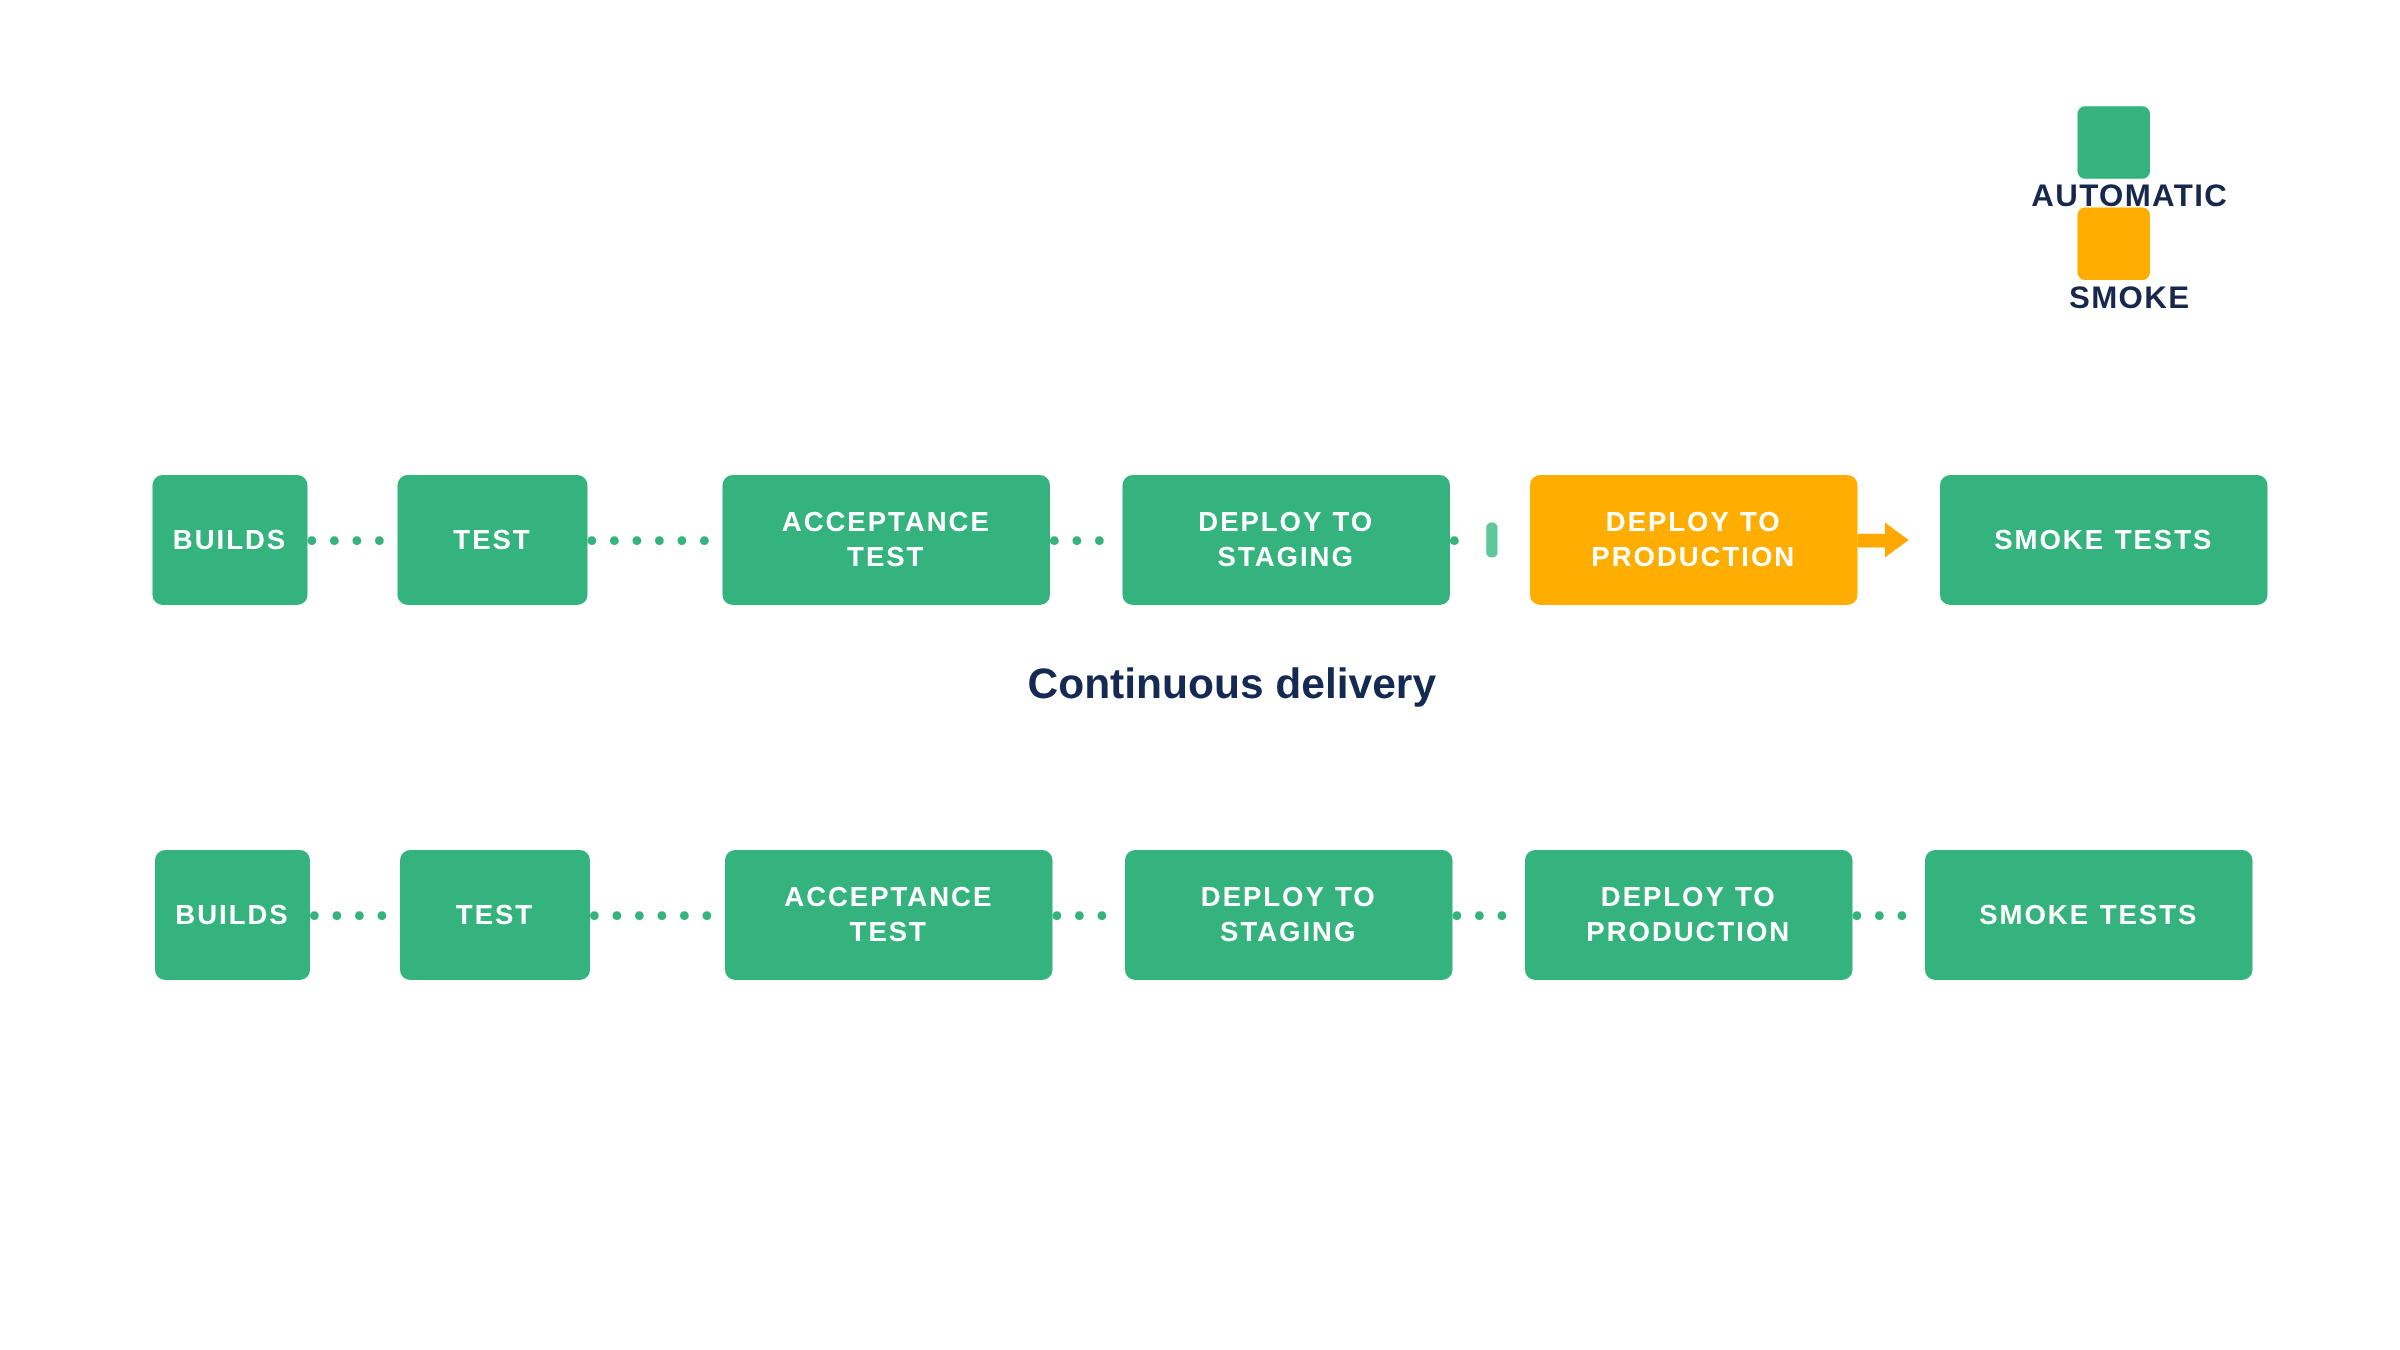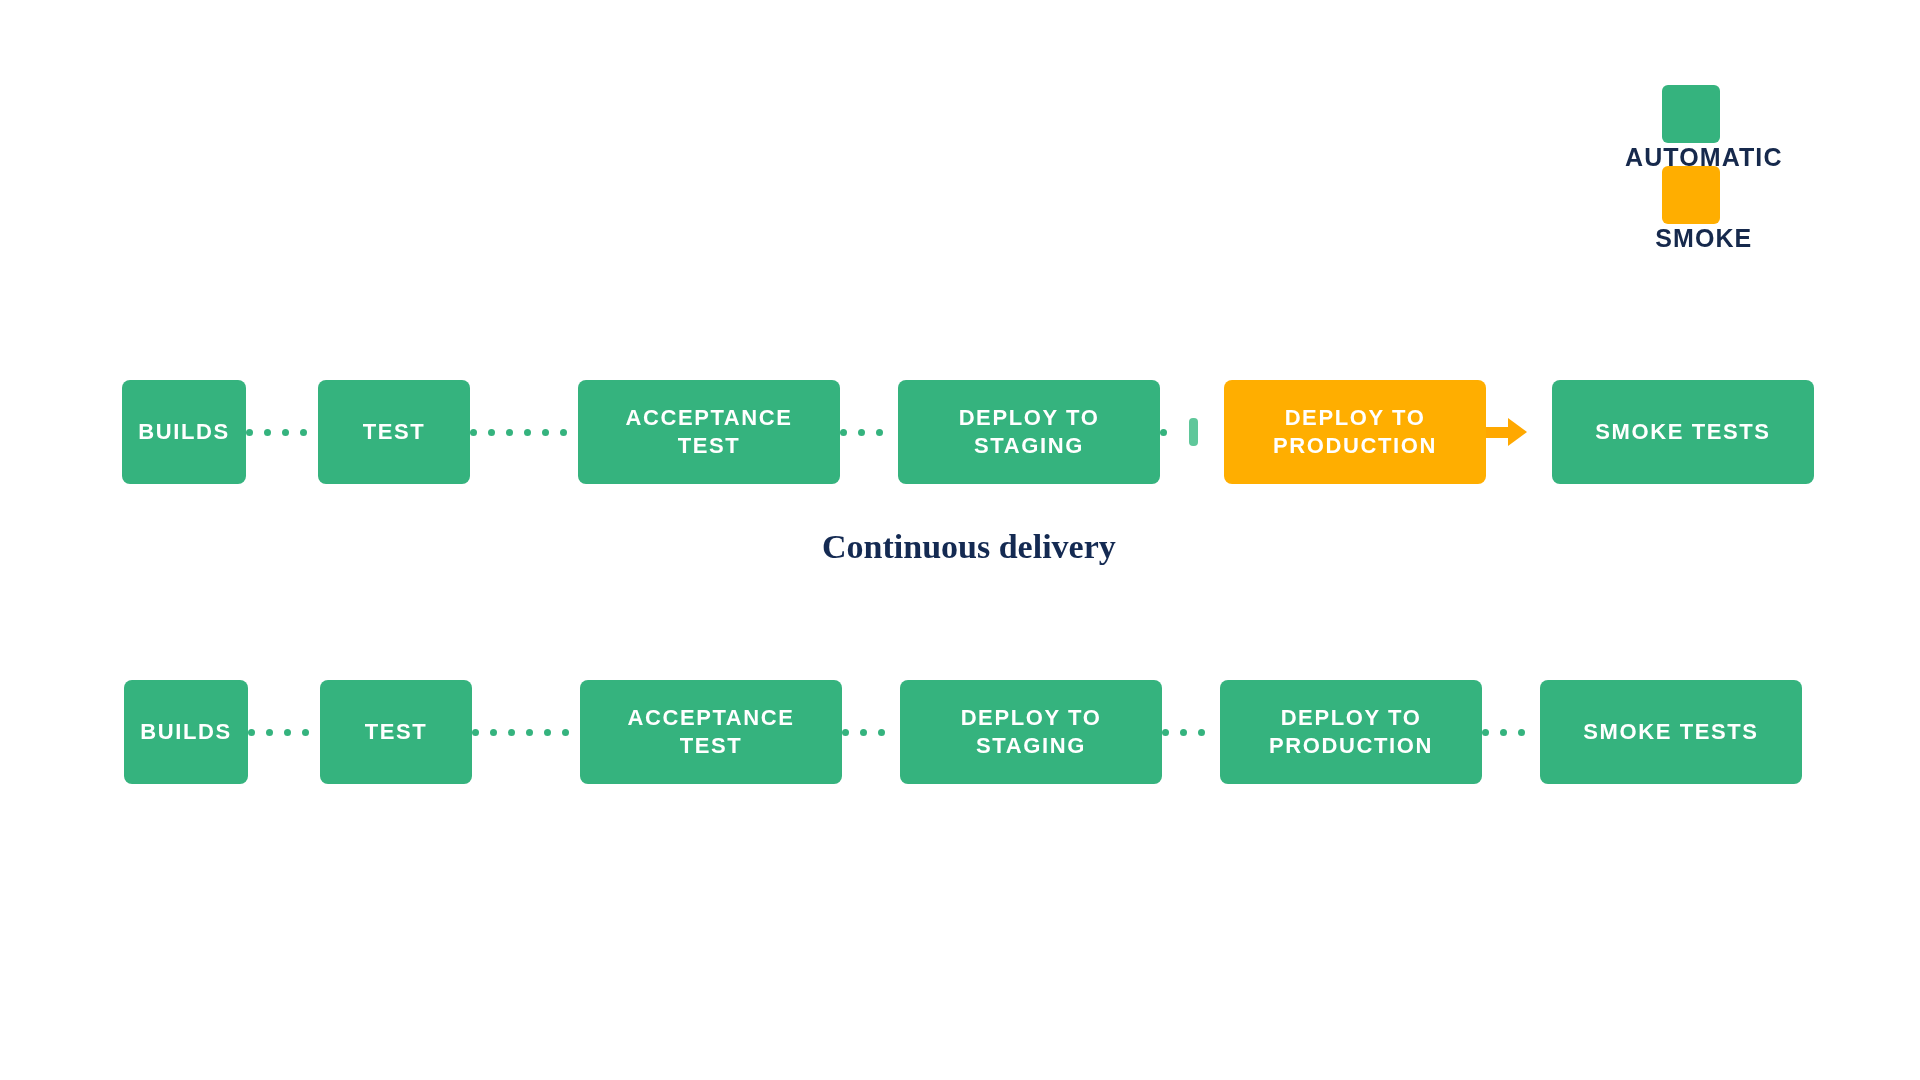--- a/index.html
+++ b/index.html
@@ -127,21 +127,20 @@
     border-left: 19px solid #FFA800;
   }
 
   
   .caption {
     position: absolute;
     color: #142A52;
     font-size: 34px;
     font-weight: bold;
     white-space: nowrap;
-    font-family: Liberation Serif, serif;
   }
   #caption-delivery    { left: 822px; top: 528px; }
   #caption-development { left: 780px; top: 835px; }
 </style>
 </head>
 <body>
 
 <div class="canvas">
 
   <div class="legend">

